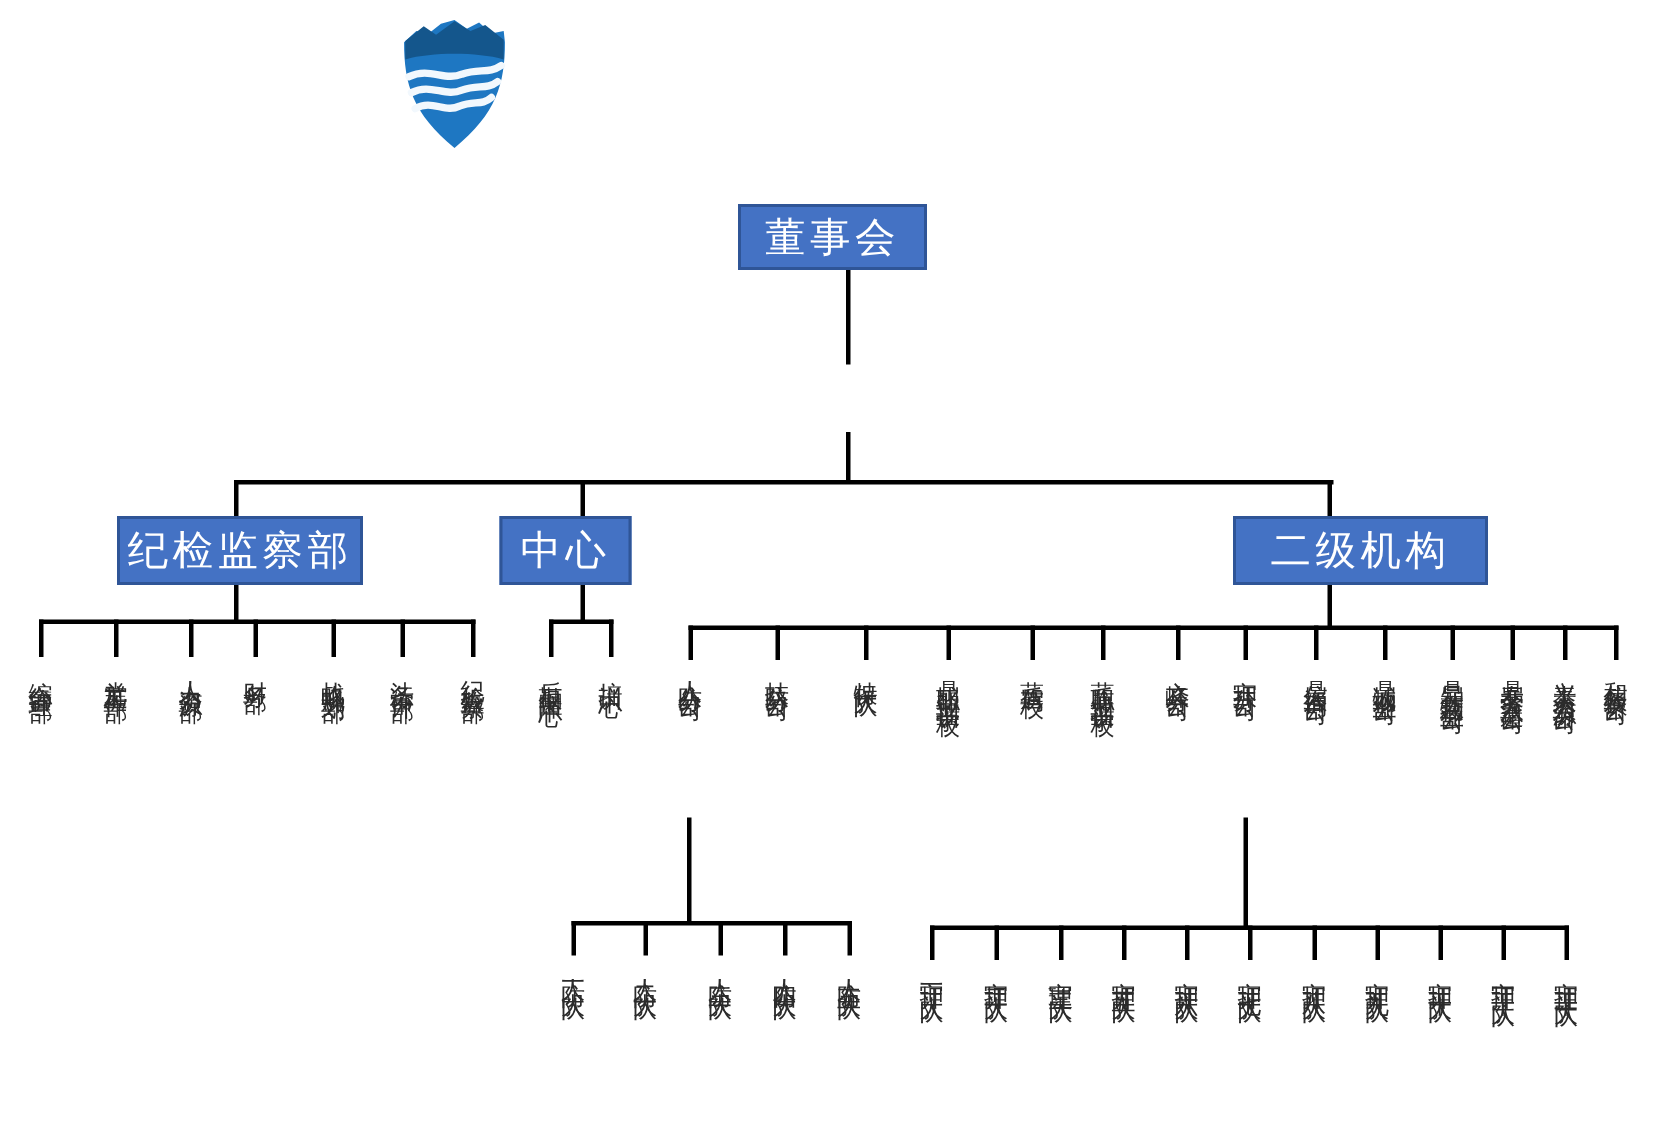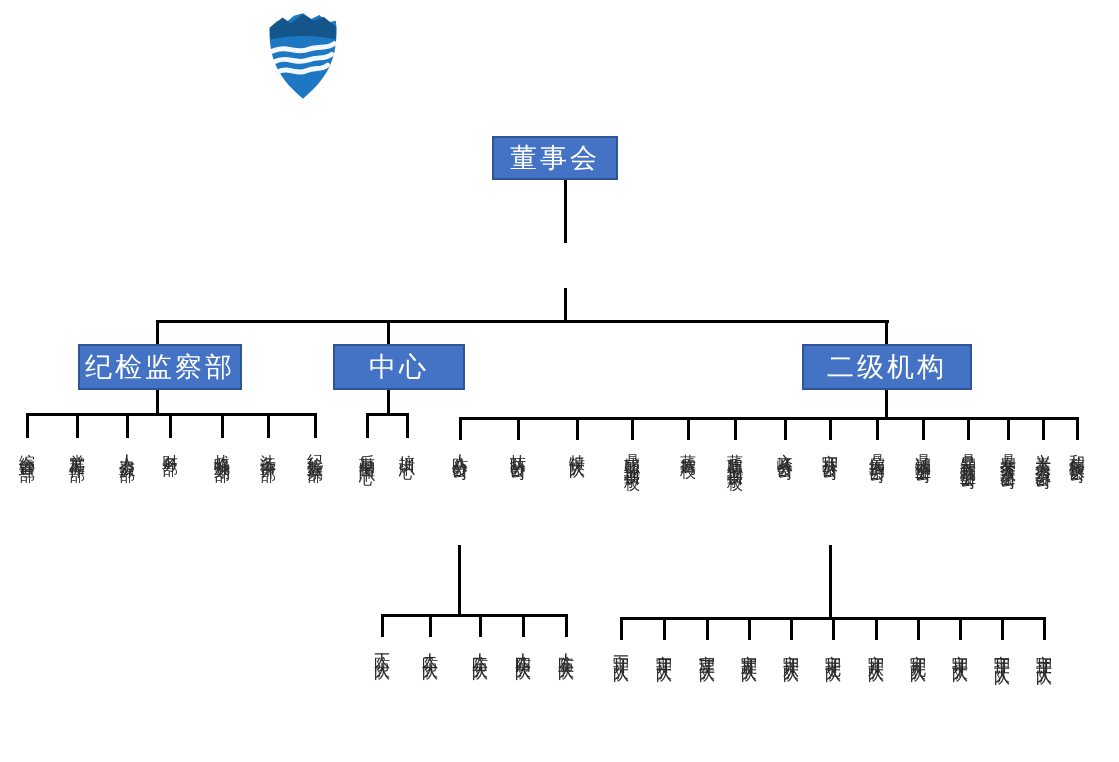--- a/index.html
+++ b/index.html
@@ -61,23 +61,23 @@
     <path d="M15 63 C31 55 42 67 56 61 C69 56 76 61 85 54" fill="none" stroke="#F2F8FD" stroke-width="6" stroke-linecap="round"></path>
     <path d="M18 76 C32 68 42 80 54 74 C66 69 72 74 80 67" fill="none" stroke="#F2F8FD" stroke-width="6" stroke-linecap="round"></path>
   </svg>
 
 
   <div class="node" style="left:492px;top:136px;width:126px;height:44px;">董事会</div>
 
 
   <div class="node" style="left:78px;top:344px;width:164px;height:46px;">纪检监察部</div>
 
-  <div class="node" style="left:333px;top:344px;width:132px;height:46px;">中心</div>
+  <div class="node" style="left:333px;top:344px;width:88px;height:46px;">中心</div>
 
-  <div class="node" style="left:802px;top:344px;width:170px;height:46px;">二级机构</div>
+  <div class="node" style="left:822px;top:344px;width:170px;height:46px;">二级机构</div>
 
 <div class="line" style="left: 564px; top: 180px; width: 3px; height: 63px;"></div>
     <div class="line" style="left: 564px; top: 288px; width: 3px; height: 33px;"></div>
     <div class="line" style="left: 156px; top: 320px; width: 733px; height: 3px;"></div>
     <div class="line" style="left: 156px; top: 320px; width: 3px; height: 24px;"></div>
     <div class="line" style="left: 387px; top: 320px; width: 3px; height: 24px;"></div>
     <div class="line" style="left: 885px; top: 320px; width: 3px; height: 24px;"></div>
     <div class="line" style="left: 156px; top: 390px; width: 3px; height: 25px;"></div>
     <div class="line" style="left: 387px; top: 390px; width: 3px; height: 25px;"></div>
     <div class="line" style="left: 885px; top: 390px; width: 3px; height: 29px;"></div>

